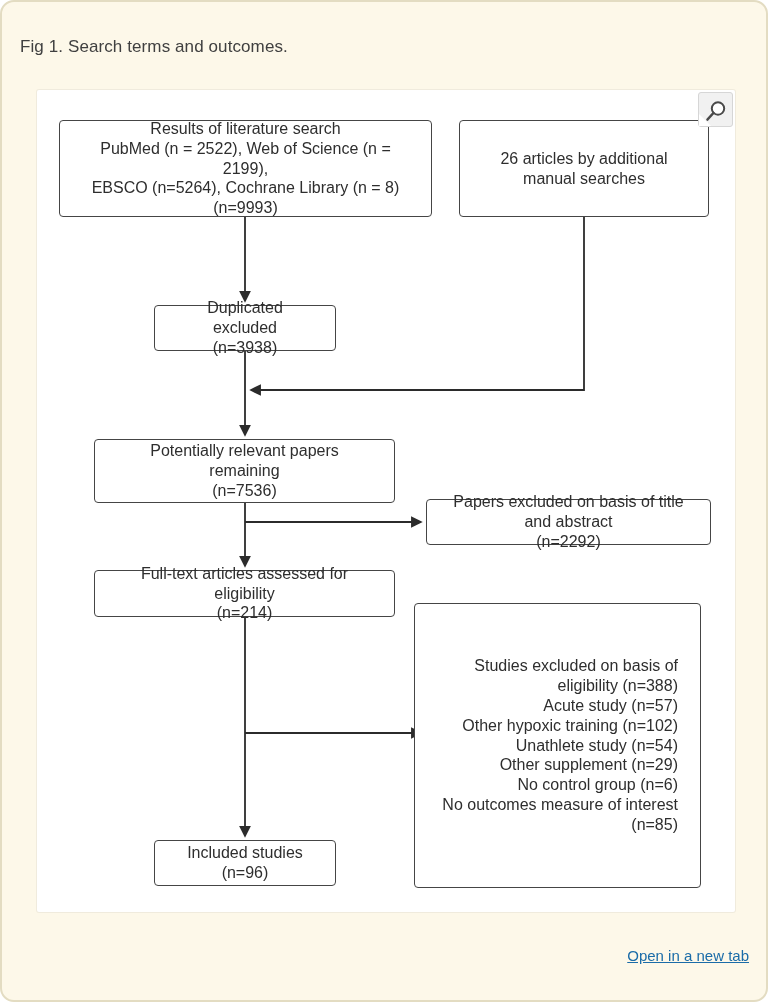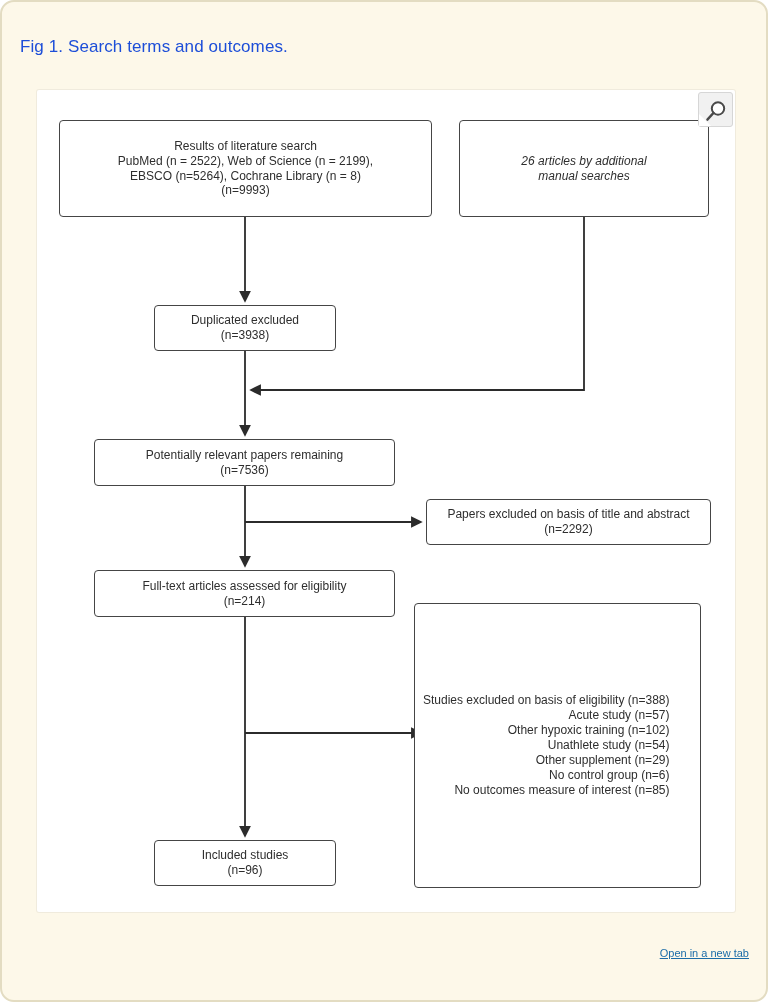--- a/index.html
+++ b/index.html
@@ -15,21 +15,21 @@
     border-radius: 14px;
     overflow: hidden;
   }
 
   .fig-title {
     position: absolute;
     left: 18px;
     top: 35px;
     font-size: 17px;
     font-weight: 500;
-    color: #1d4ed8;
+    color: #404040;
     letter-spacing: 0.1px;
     text-align: right;
   }
 
   .panel {
     position: absolute;
     left: 35px;
     top: 88px;
     width: 698px;
     height: 822px;
@@ -47,31 +47,31 @@
 
   .box {
     position: absolute;
     background: #ffffff;
     border: 1.5px solid #454545;
     border-radius: 4px;
     display: flex;
     align-items: center;
     justify-content: center;
     text-align: center;
-    font-size: 12px;
+    font-size: 16px;
     line-height: 1.24;
     color: #2e2e2e;
     white-space: pre-line;
-    padding: 4px 14px;
+    padding: 4px 22px;
   }
 
   .box.b1 { left: 22px;  top: 30px;  width: 373px; height: 97px;  }
-  .box.b2 { left: 422px; top: 30px;  width: 250px; height: 97px; font-style: italic;  }
+  .box.b2 { left: 422px; top: 30px;  width: 250px; height: 97px;  }
   .box.b3 { left: 117px; top: 215px; width: 182px; height: 46px;  }
-  .box.b4 { left: 57px;  top: 349px; width: 301px; height: 47px;  }
+  .box.b4 { left: 57px;  top: 349px; width: 301px; height: 64px;  }
   .box.b5 { left: 389px; top: 409px; width: 285px; height: 46px;  }
   .box.b6 { left: 57px;  top: 480px; width: 301px; height: 47px;  }
   .box.b7 { left: 377px; top: 513px; width: 287px; height: 285px;
             text-align: right; justify-content: flex-start; padding-left: 8px; }
   .box.b8 { left: 117px; top: 750px; width: 182px; height: 46px;  }
 
   .zoom-btn {
     position: absolute;
     top: 2px;
     right: 2px;
@@ -89,21 +89,21 @@
     width: 0; height: 0;
     border-bottom: 12px solid #ffffff;
     border-right: 12px solid transparent;
   }
   .zoom-btn svg { display: block; margin: 4px auto 0; }
 
   .open-link {
     position: absolute;
     right: 17px;
     top: 945px;
-    font-size: 11px;
+    font-size: 15px;
     color: #1b6ca8;
     text-decoration: underline;
     cursor: pointer;
   }
 </style>
 </head>
 <body>
 
 <div class="page">
 

